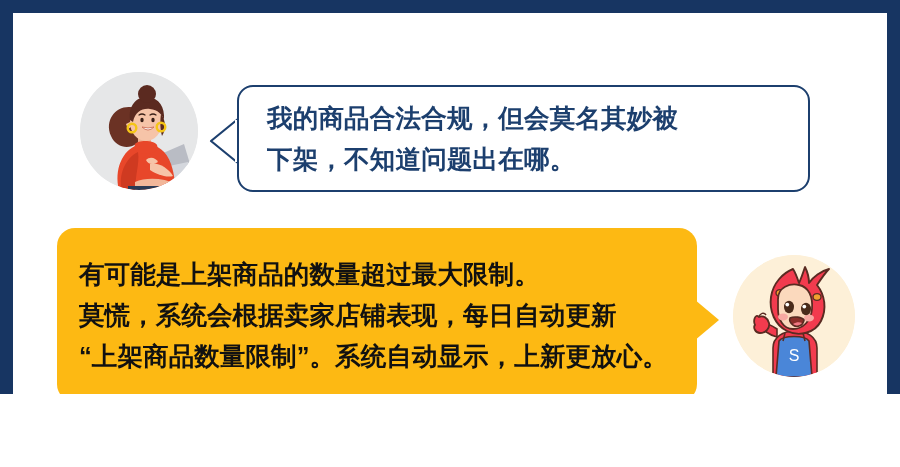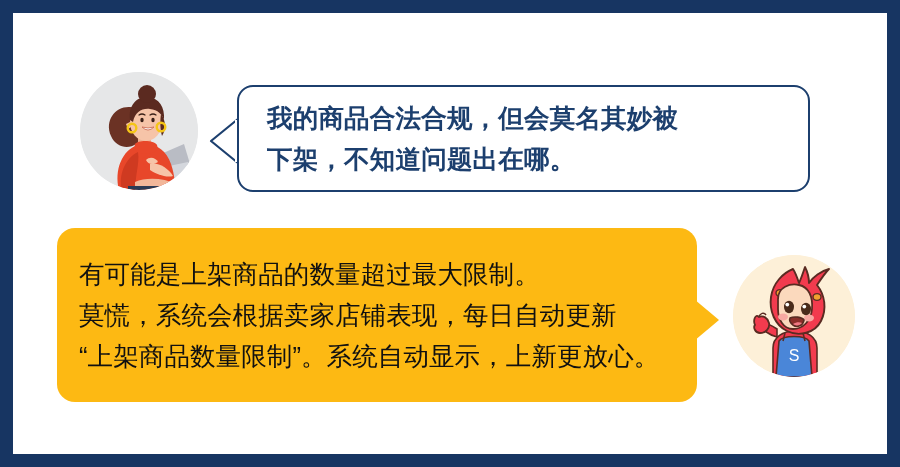--- a/index.html
+++ b/index.html
@@ -7,21 +7,21 @@
     padding: 0;
     background: #ffffff;
   }
   body {
     font-family: "Liberation Sans", "DejaVu Sans", sans-serif;
   }
 
   .screen {
     position: relative;
     width: 900px;
-    height: 467px;
+    height: 394px;
     box-sizing: border-box;
     background: #173562;
     overflow: hidden;
   }
 
   .inner-canvas {
     position: absolute;
     left: 13px;
     top: 13px;
     width: 874px;
@@ -101,21 +101,21 @@
     border-radius: 18px;
     display: flex;
     align-items: center;
     padding: 0 0 0 22px;
     box-sizing: border-box;
   }
   .bubble-answer .bubble-text {
     color: #111111;
     font-size: 25.5px;
     line-height: 41px;
-    font-weight: 400;
+    font-weight: 700;
     letter-spacing: 0.1px;
     white-space: pre-line;
   }
   .tail-answer {
     position: absolute;
     left: 681px;  
     top: 286px;   
     width: 26px;
     height: 42px;
     pointer-events: none;

